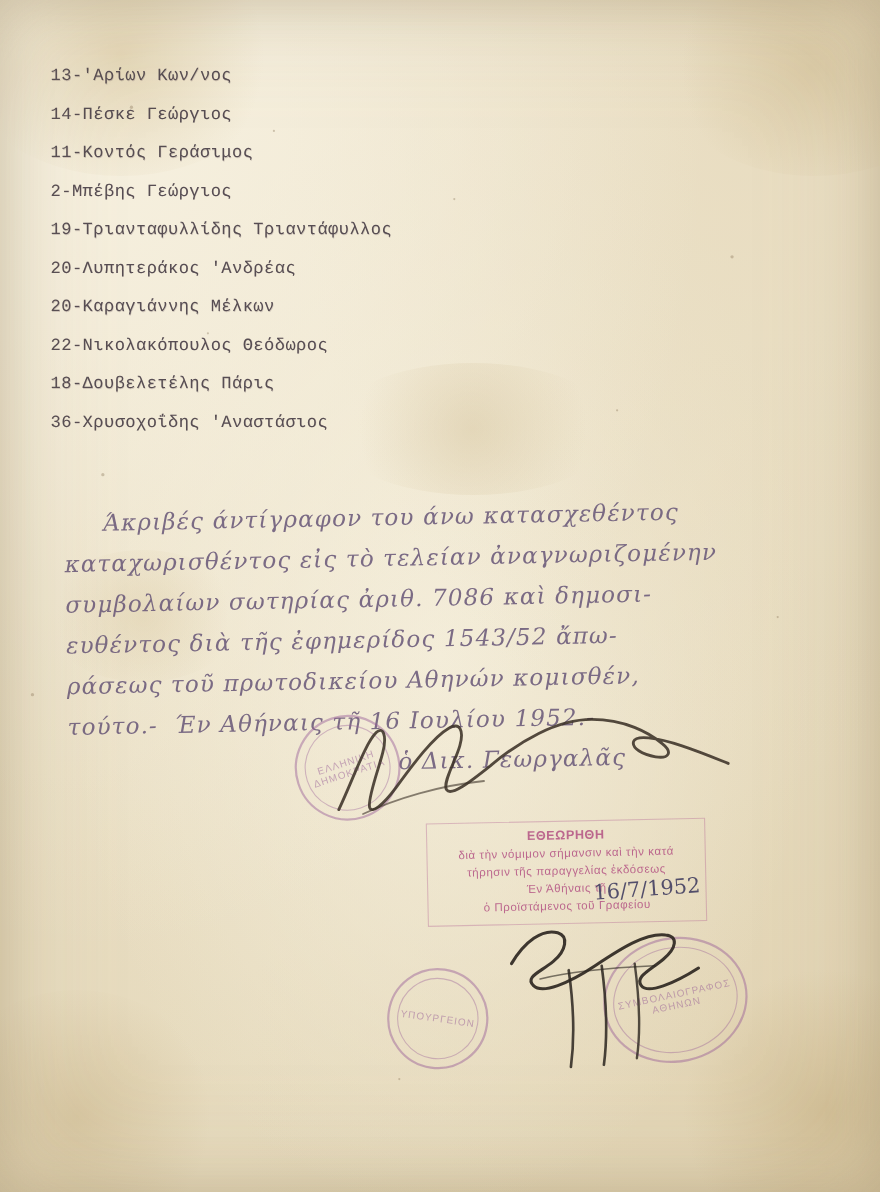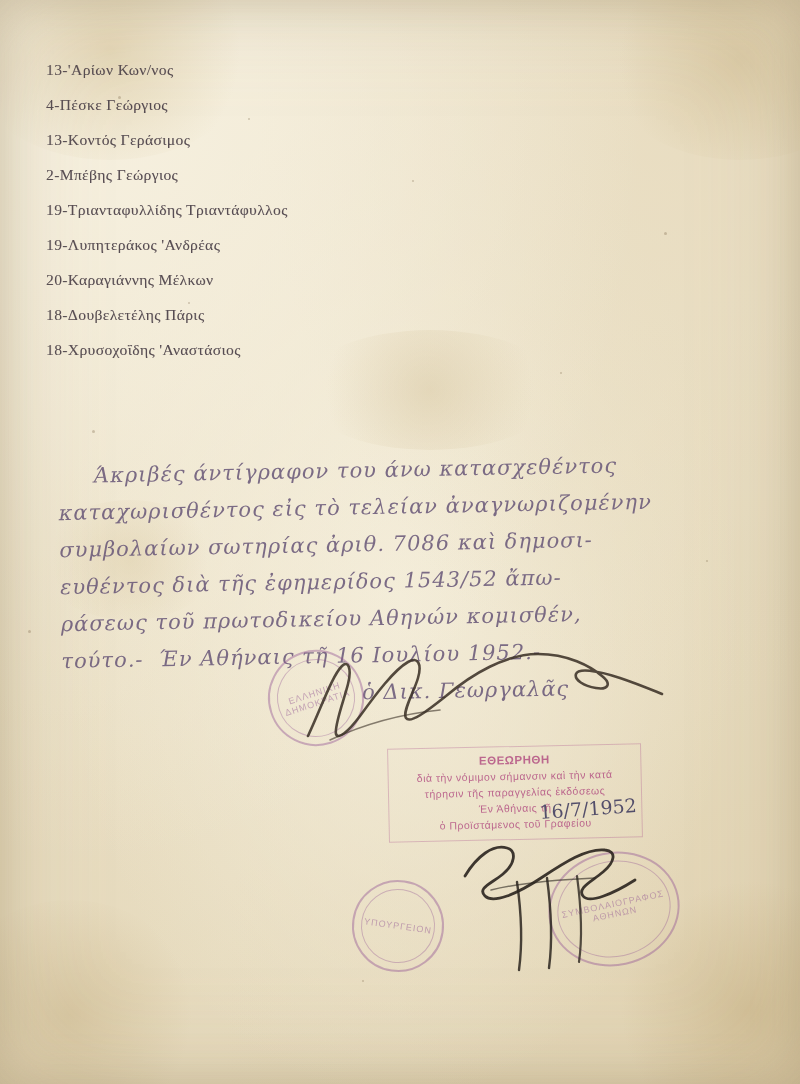--- a/index.html
+++ b/index.html
@@ -44,21 +44,21 @@
   }
 
   
   .typed-list {
     position: absolute;
     left: 46px;
     top: 52px;
     width: 620px;
   }
   .typed-line {
-    font-family: Liberation Serif, serif;
+    font-family: Liberation Mono, monospace;
     font-size: 15.5px;
     letter-spacing: 0.4px;
     color: #4a4048;
     line-height: 35px;
     white-space: pre;
     text-shadow: 0.4px 0.3px 0 rgba(90,70,80,0.25);
     opacity: 0.92;
   }
 
   
@@ -185,28 +185,29 @@
   <div class="speck" style="left:664px;top:232px;width:3px;height:3px;"></div>
   <div class="speck" style="left:188px;top:302px;width:2px;height:2px;"></div>
   <div class="speck" style="left:560px;top:372px;width:2px;height:2px;"></div>
   <div class="speck" style="left:92px;top:430px;width:3px;height:3px;"></div>
   <div class="speck" style="left:706px;top:560px;width:2px;height:2px;"></div>
   <div class="speck" style="left:28px;top:630px;width:3px;height:3px;"></div>
   <div class="speck" style="left:362px;top:980px;width:2px;height:2px;"></div>
 
   <div class="typed-list">
     <div class="typed-line">13-'Αρίων Κων/νος</div>
-    <div class="typed-line">4-Πέσκε Γεώργιος</div>
-    <div class="typed-line">13-Κοντός Γεράσιμος</div>
+    <div class="typed-line">14-Πέσκε Γεώργιος</div>
+    <div class="typed-line">11-Κοντός Γεράσιμος</div>
     <div class="typed-line">2-Μπέβης Γεώργιος</div>
     <div class="typed-line">19-Τριανταφυλλίδης Τριαντάφυλλος</div>
-    <div class="typed-line">19-Λυπητεράκος 'Ανδρέας</div>
+    <div class="typed-line">20-Λυπητεράκος 'Ανδρέας</div>
     <div class="typed-line">20-Καραγιάννης Μέλκων</div>
+    <div class="typed-line">22-Νικολακόπουλος Θεόδωρος</div>
     <div class="typed-line">18-Δουβελετέλης Πάρις</div>
-    <div class="typed-line">18-Χρυσοχοΐδης 'Αναστάσιος</div>
+    <div class="typed-line">36-Χρυσοχοΐδης 'Αναστάσιος</div>
   </div>
 
   <div class="handwriting">
     <span class="hw-line hw-indent">Άκριβές άντίγραφον του άνω κατασχεθέντος</span>
     <span class="hw-line">καταχωρισθέντος εἰς τὸ τελείαν ἀναγνωριζομένην</span>
     <span class="hw-line">συμβολαίων σωτηρίας ἀριθ. 7086 καὶ δημοσι-</span>
     <span class="hw-line">ευθέντος διὰ τῆς ἐφημερίδος 1543/52 ἄπω-</span>
     <span class="hw-line">ράσεως τοῦ πρωτοδικείου Αθηνών κομισθέν,</span>
     <span class="hw-line">τούτο.-  Έν Αθήναις τῆ 16 Ιουλίου 1952.-</span>
     <span class="hw-sign">ὁ Δικ. Γεωργαλᾶς</span>

